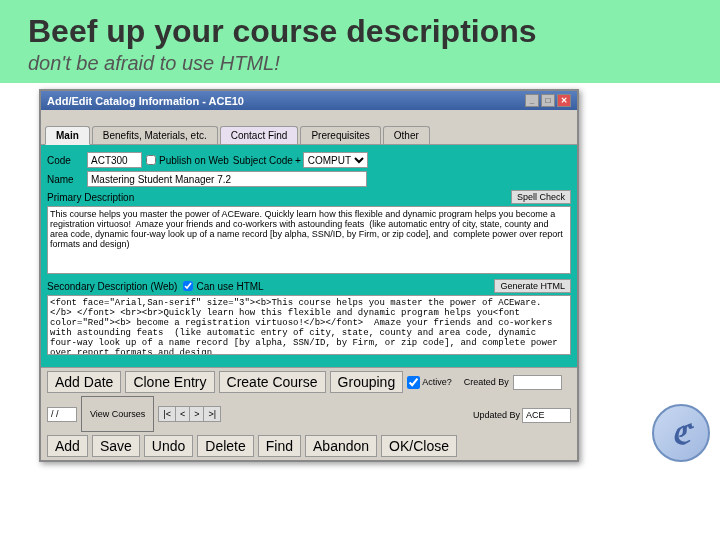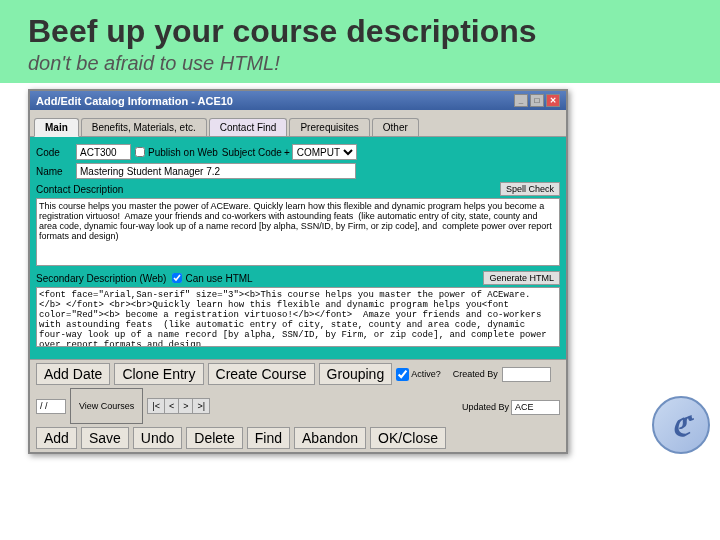--- a/index.html
+++ b/index.html
@@ -26,20 +26,21 @@
       font-size: 20px;
       color: #555;
       font-style: italic;
       margin-top: 2px;
     }
 
     
     .dialog-wrapper {
       padding: 6px 28px 10px 28px;
       position: relative;
+      margin-left: 11px;
     }
     .dialog {
       border: 2px solid #888;
       background: #f0f0f0;
       width: 540px;
       font-size: 10px;
       font-family: 'Segoe UI', Arial, sans-serif;
       box-shadow: 2px 2px 6px rgba(0,0,0,0.4);
     }
     
@@ -72,21 +73,21 @@
     .titlebar-btn.close-btn {
       background: #e05050;
       color: #fff;
     }
 
     
     .dialog-tabs {
       display: flex;
       background: #d4d0c8;
       border-bottom: 1px solid #999;
-      padding-top: 8px;
+      padding-top: 16px;
       padding-left: 4px;
       gap: 2px;
     }
     .tab {
       padding: 3px 10px;
       background: #d4d0c8;
       border: 1px solid #999;
       border-bottom: none;
       font-size: 10px;
       cursor: pointer;
@@ -366,21 +367,21 @@
         </div>
       </div>
 
       <div class="field-row">
         <span class="field-label">Name</span>
         <input class="field-input long" type="text" value="Mastering Student Manager 7.2" style="">
       </div>
 
       <div class="desc-section">
         <div class="desc-header">
-          <span class="desc-label">Contact Description</span>
+          <span class="desc-label">Primary Description</span>
           <button class="spell-check-btn">Spell Check</button>
         </div>
         <textarea class="desc-textarea" style="">This course helps you master the power of ACEware. Quickly learn how this flexible and dynamic program helps you become a registration virtuoso!  Amaze your friends and co-workers with astounding feats  (like automatic entry of city, state, county and area code, dynamic four-way look up of a name record [by alpha, SSN/ID, by Firm, or zip code], and  complete power over report formats and design)</textarea>
       </div>
 
       <div class="desc-section">
         <div class="secondary-header">
           <div style="display:flex;align-items:center;gap:6px;">
             <span>Secondary Description (Web)</span>
             <div class="checkbox-row">

